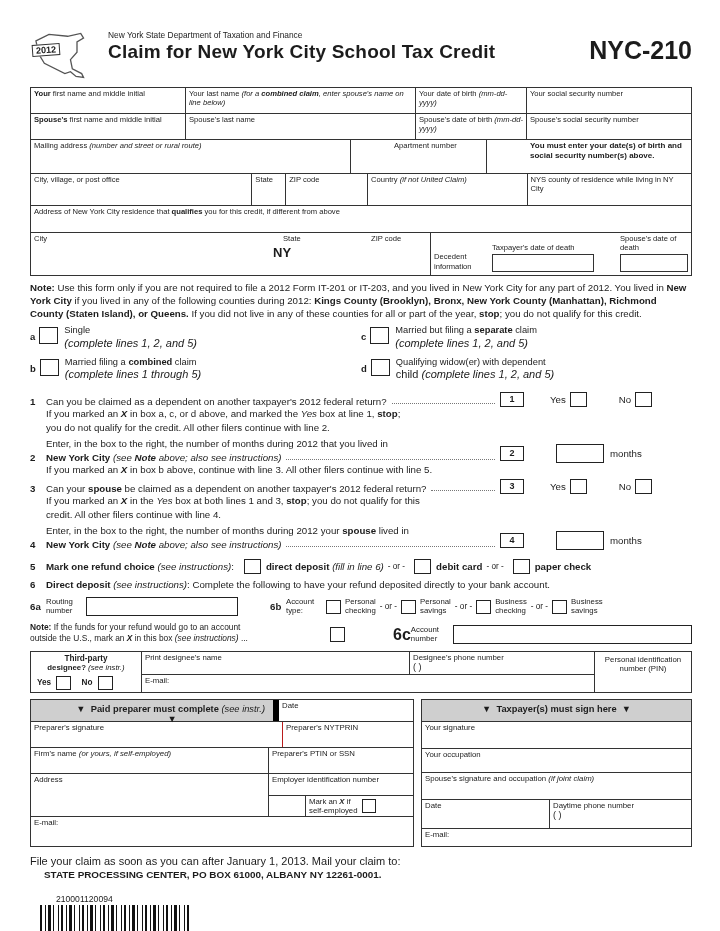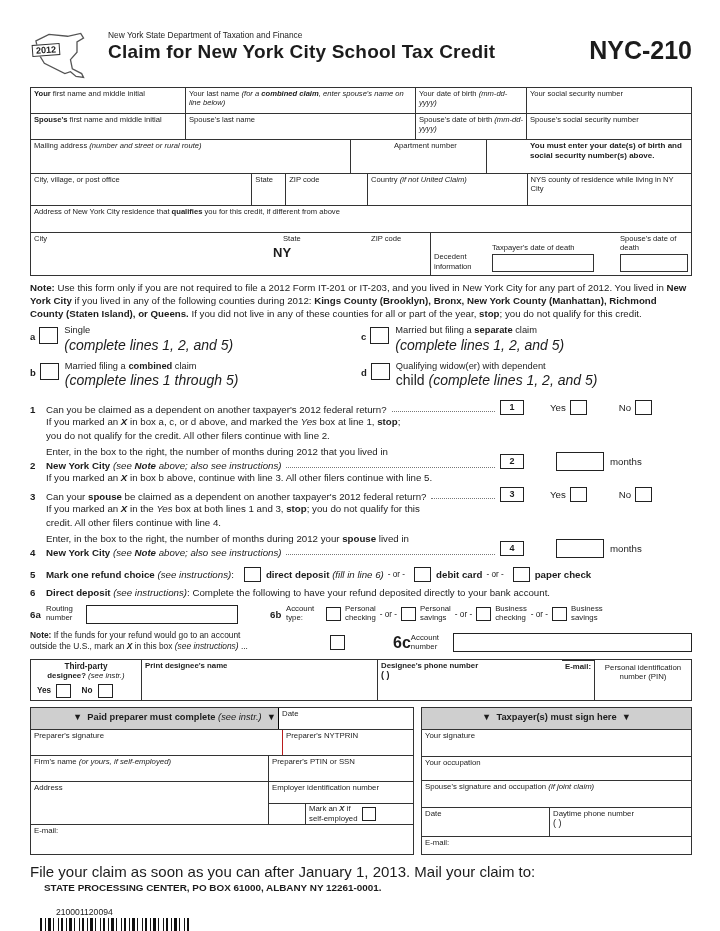--- a/index.html
+++ b/index.html
@@ -34,21 +34,21 @@
   .claim{display:flex;margin-top:5px;font-size:9.3px;}
   .claim-left{flex:0 0 185px;text-align:center;padding-top:4px;}
   .claim-title{font-size:10.5px;font-weight:bold;line-height:1.25;}
   .claim-see{font-size:9px;font-style:italic;margin-top:2px;}
   .claim-opts{flex:1;display:flex;flex-wrap:wrap;}
   .opt{width:50%;display:flex;align-items:flex-start;margin-bottom:6px;box-sizing:border-box;padding-right:6px;}
   .opt-letter{font-weight:bold;font-size:9.5px;margin:6px 4px 0 0;}
   .cb{display:inline-block;width:15px;height:13px;border:1.7px solid #222;background:#fff;flex:0 0 auto;}
   .opt .cb{width:17px;height:15px;margin-top:2px;}
   .opt-txt{margin-left:6px;line-height:1.25;}
-  .opt-sub{font-size:14px;}
+  .opt-sub{font-size:11px;}
   
   .qs{margin-top:4px;font-size:9.7px;}
   .qline{display:flex;align-items:flex-end;}
   .qnum{font-weight:bold;width:16px;flex:0 0 16px;}
   .qtext{flex:1;}
   .lead{flex:1;border-bottom:1.4px dotted #777;margin:0 5px 3px 5px;}
   .rgt{flex:0 0 192px;display:flex;align-items:center;}
   .numbox{width:22px;height:13px;border:1.6px solid #222;font-size:9px;font-weight:bold;
           text-align:center;line-height:13px;flex:0 0 auto;}
   .ynlab{margin-left:26px;margin-right:4px;}
@@ -64,35 +64,35 @@
   .sm2{font-size:7.8px;line-height:1.15;}
   .l6a{display:flex;align-items:center;margin-top:7px;font-size:9.7px;}
   .inbox{border:1.5px solid #222;background:#fff;height:17px;}
   .orlab{font-size:8.2px;margin:0 4px;white-space:nowrap;}
   .l6a .cb{width:13px;height:12px;}
   .noterow{display:flex;align-items:flex-end;margin-top:6px;}
   .notetxt{font-size:8.4px;line-height:1.3;}
   
   .tp{border:1.4px solid #333;margin-top:7px;display:flex;font-size:7.8px;}
   .tp-c1{flex:0 0 106px;border-right:1px solid #333;text-align:center;padding:2px 2px;}
-  .tp-mid{flex:1;display:flex;flex-direction:row;font-weight:bold;}
+  .tp-mid{flex:1;display:flex;flex-direction:column;}
   .tp-r1{display:flex;flex:1;}
   .tp-name{flex:1;padding:1px 3px;}
   .tp-phone{flex:0 0 178px;border-left:1px solid #333;padding:1px 3px;}
   .tp-email{border-top:1px solid #333;padding:1px 3px;height:15px;}
   .tp-pin{flex:0 0 92px;border-left:1px solid #333;text-align:center;padding:3px 2px;}
   .tp .cb{width:13px;height:12px;vertical-align:middle;margin:0 8px 0 3px;}
   .tpbold{font-weight:bold;font-size:8.2px;}
   
   .signs{display:flex;margin-top:6px;}
   .ptable{flex:0 0 382px;border:1.4px solid #333;font-size:7.8px;}
   .ttable{flex:1;border:1.4px solid #333;margin-left:7px;font-size:7.8px;}
   .gray{background:#cfcfcf;font-size:9.3px;text-align:center;padding-top:4px;}
   .pr1{display:flex;height:21px;border-bottom:1px solid #333;}
-  .pr1 .gray{flex:0 0 248px;border-right:1px solid #000000;box-sizing:border-box;padding-left:40px;}
+  .pr1 .gray{flex:0 0 248px;border-right:6px solid #000000;box-sizing:border-box;padding-left:40px;}
   .pr1 .datec{flex:1;padding:1px 3px;}
   .pr2{display:flex;height:25px;border-bottom:1px solid #333;}
   .pr2 .ca{flex:0 0 252px;border-right:1px solid #b91c1c;padding:1px 3px;box-sizing:border-box;}
   .pr2 .cbx{flex:1;padding:1px 3px;}
   .pr3{display:flex;height:25px;border-bottom:1px solid #333;}
   .pr3 .ca{flex:0 0 238px;border-right:1px solid #333;padding:1px 3px;box-sizing:border-box;}
   .pr3 .cbx{flex:1;padding:1px 3px;}
   .pr4{display:flex;height:42px;border-bottom:1px solid #333;}
   .pr4 .ca{flex:0 0 238px;border-right:1px solid #333;padding:1px 3px;box-sizing:border-box;}
   .pr4 .rcol{flex:1;display:flex;flex-direction:column;}
@@ -103,21 +103,21 @@
   .pr4 .secell .cb{width:12px;height:12px;margin-left:4px;}
   .emrow{height:15px;padding:1px 3px;}
   .tr{border-bottom:1px solid #333;padding:1px 3px;}
   .t-sig{height:24px;}
   .t-occ{height:21px;}
   .t-sp{height:24px;}
   .t-dt{display:flex;height:28px;border-bottom:1px solid #333;}
   .t-dt .da{flex:0 0 128px;border-right:1px solid #333;padding:1px 3px;box-sizing:border-box;}
   .t-dt .ph{flex:1;padding:1px 3px;}
   
-  .foot1{font-size:15px;margin-top:8px;}
+  .foot1{font-size:11px;margin-top:8px;}
   .foot2{font-size:9.9px;font-weight:bold;margin-left:14px;margin-top:2px;}
   .bcwrap{margin-top:14px;margin-left:10px;width:160px;}
   .bcnum{font-size:8.6px;margin-left:16px;}
   .bars{width:150px;height:27px;margin-top:1px;
     background:repeating-linear-gradient(90deg,#111 0 2px,#fff 2px 5px,#111 5px 6px,#fff 6px 8px,
       #111 8px 11px,#fff 11px 13px,#111 13px 14px,#fff 14px 18px,#111 18px 19px,#fff 19px 21px);}
 </style>
 </head>
 <body>
 

